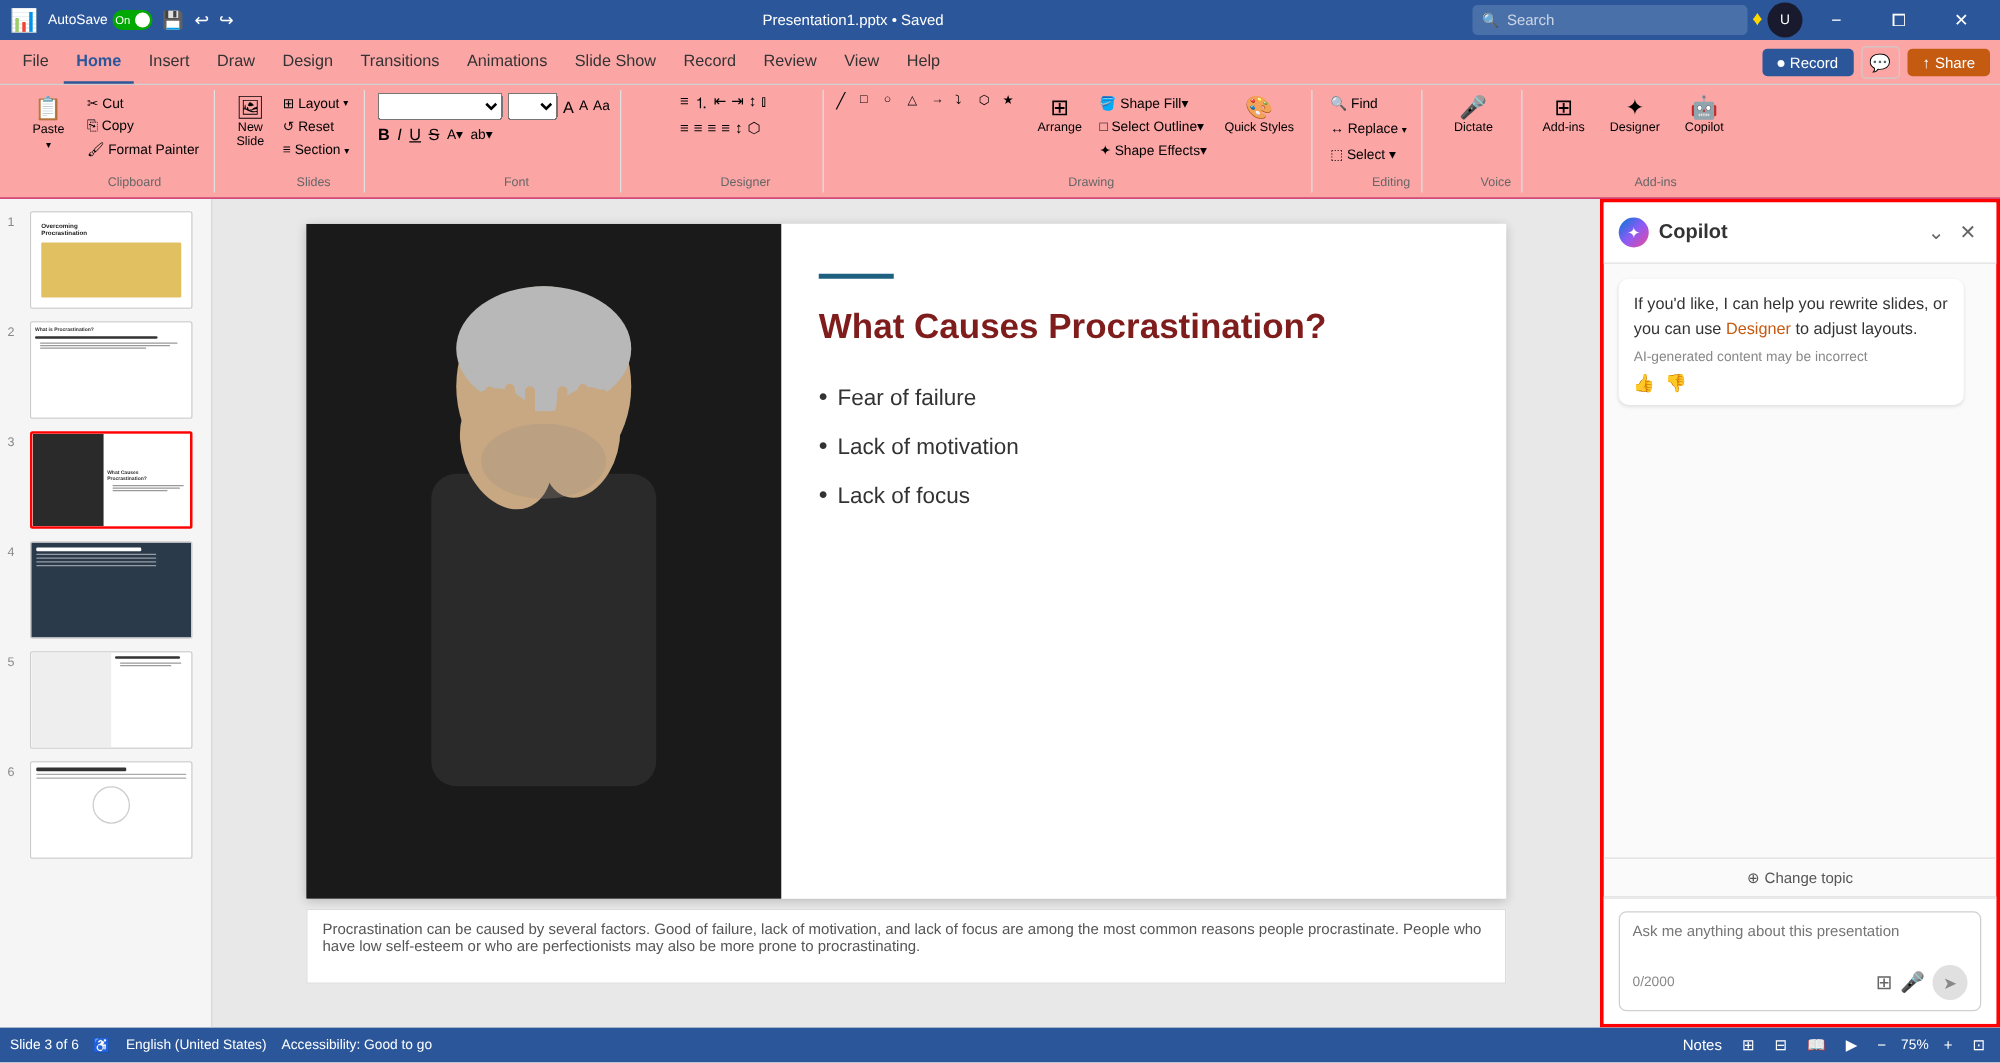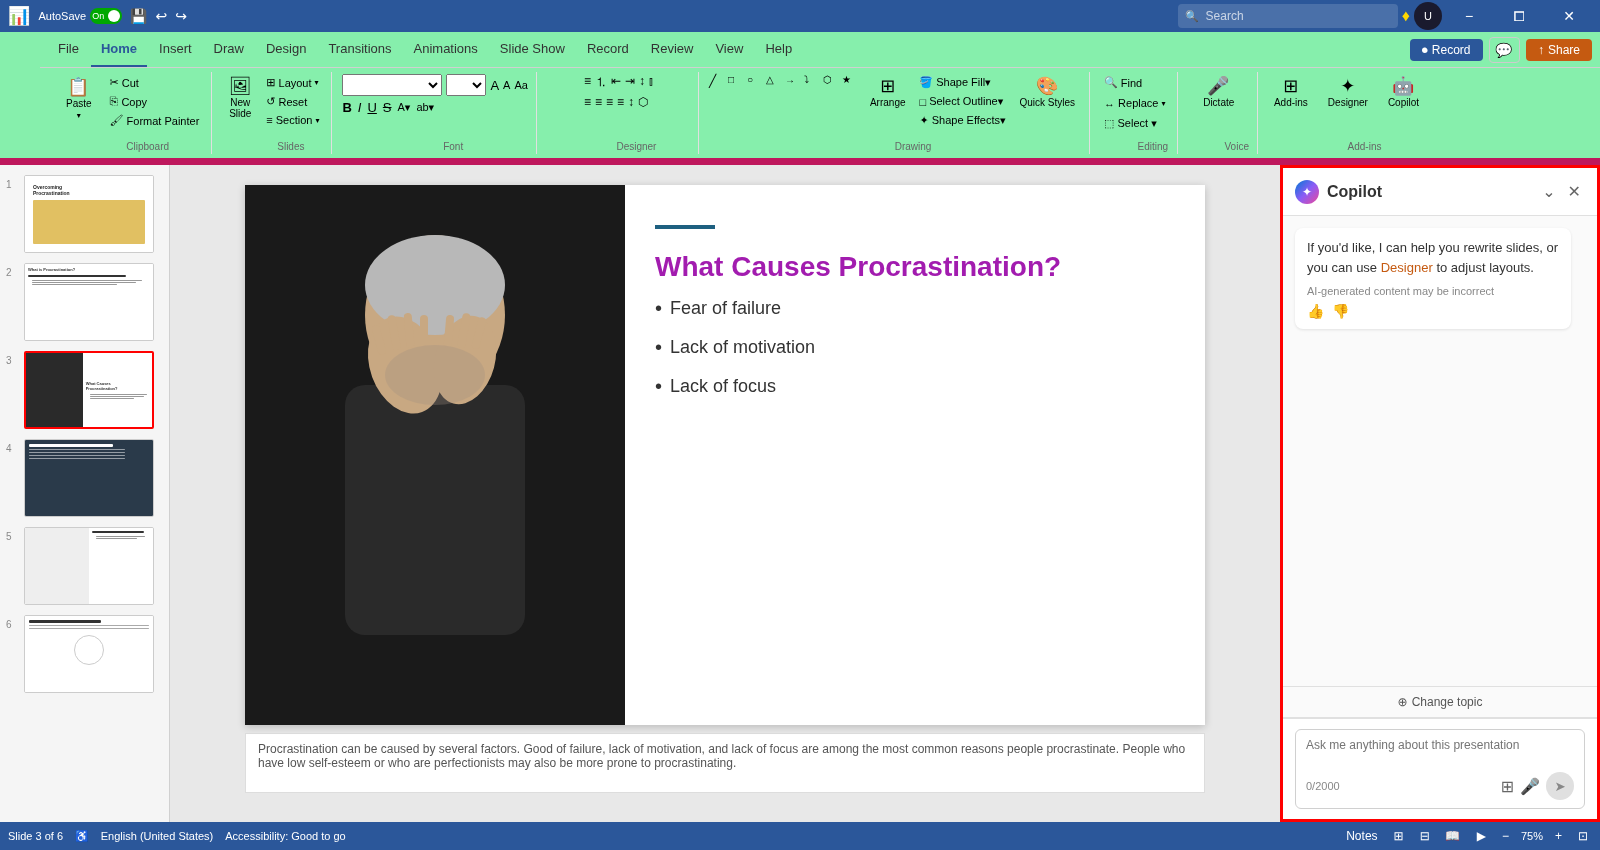--- a/index.html
+++ b/index.html
@@ -24,21 +24,21 @@
     #autosave-toggle .toggle { background: #00a800; border-radius: 10px; width: 32px; height: 16px; display: flex; align-items: center; padding: 2px; cursor: pointer; }
     #autosave-toggle .toggle-thumb { width: 12px; height: 12px; background: white; border-radius: 50%; margin-left: auto; }
     .app-icon { font-size: 18px; }
     #search-box-title { background: rgba(255,255,255,0.15); border: none; border-radius: 4px; color: white; padding: 3px 8px; width: 220px; font-size: 12px; display: flex; align-items: center; gap: 6px; height: 24px; }
     #search-box-title input { background: transparent; border: none; outline: none; color: white; font-size: 12px; width: 100%; }
     #search-box-title input::placeholder { color: rgba(255,255,255,0.7); }
     .user-avatar { width: 28px; height: 28px; background: #1a1a2e; border-radius: 50%; display: flex; align-items: center; justify-content: center; color: white; font-size: 11px; }
     .diamond-icon { color: #ffd700; font-size: 16px; }
 
     
-    #ribbon { background: #86efac; border-bottom: 7px solid #be185d; flex-shrink: 0; padding-left: 40px; }
+    #ribbon { background: #fca5a5; border-bottom: 1px solid #be185d; flex-shrink: 0; }
     #tabs { display: flex; padding: 0 8px; border-bottom: 1px solid #d0d0d0; gap: 2px; height: 36px; align-items: flex-end; }
     .tab { padding: 6px 10px; cursor: pointer; font-size: 13px; color: #333; border-bottom: 2px solid transparent; height: 100%; display: flex; align-items: center; }
     .tab.active { color: #2b579a; border-bottom: 2px solid #2b579a; font-weight: 600; }
 
     #ribbon-content { display: flex; padding: 4px 8px; gap: 2px; align-items: stretch; height: 90px; }
     .ribbon-group { display: flex; flex-direction: column; align-items: center; padding: 0 8px; border-right: 1px solid #e0e0e0; min-width: fit-content; }
     .ribbon-group:last-child { border-right: none; }
     .ribbon-group-content { display: flex; align-items: flex-start; gap: 4px; flex: 1; padding: 2px 0; }
     .ribbon-group-label { font-size: 10px; color: #666; margin-top: auto; padding-bottom: 2px; margin-left: 36px; }
     .ribbon-btn { display: flex; flex-direction: column; align-items: center; justify-content: center; padding: 3px 6px; cursor: pointer; border-radius: 3px; min-width: 36px; font-size: 11px; gap: 2px; }
@@ -64,21 +64,21 @@
     
     #slide-area { flex: 1; background: #e8e8e8; display: flex; flex-direction: column; align-items: center; justify-content: flex-start; padding: 20px; overflow: auto; position: relative; }
     #slide-canvas { width: 960px; min-height: 540px; background: white; box-shadow: 0 2px 8px rgba(0,0,0,0.2); display: flex; position: relative; overflow: hidden; }
 
     
     .slide-image-part { width: 380px; height: 540px; background: #1a1a1a; flex-shrink: 0; overflow: hidden; display: flex; align-items: center; justify-content: center; }
 
     
     .slide-text-part { flex: 1; padding: 40px 30px; display: flex; flex-direction: column; justify-content: flex-start; }
     .slide-accent-line { width: 60px; height: 4px; background: #1e6080; margin-bottom: 20px; }
-    .slide-title { font-size: 28px; font-weight: 600; color: #a21caf; margin-bottom: 12px; line-height: 1.3; }
+    .slide-title { font-size: 28px; font-weight: 600; color: #7f1d1d; margin-bottom: 28px; line-height: 1.3; }
     .slide-bullets { display: flex; flex-direction: column; gap: 16px; }
     .slide-bullet { font-size: 18px; color: #333; display: flex; align-items: center; gap: 8px; }
     .bullet-dot { font-size: 20px; }
 
     
     #notes-bar { height: 60px; background: white; border-top: 1px solid #d0d0d0; padding: 8px 12px; font-size: 12px; color: #333; flex-shrink: 0; }
 
     
     #status-bar { height: 28px; background: #2b579a; display: flex; align-items: center; justify-content: space-between; padding: 0 8px; color: white; font-size: 11px; flex-shrink: 0; }
     #status-left { display: flex; align-items: center; gap: 12px; }
@@ -151,20 +151,23 @@
       <div class="toggle">
         <span style="color:white;font-size:9px;padding-right:2px;">On</span>
         <div class="toggle-thumb"></div>
       </div>
     </div>
 
     <span style="color:white;font-size:14px;cursor:pointer;">💾</span>
     <span style="color:white;font-size:14px;cursor:pointer;">↩</span>
     <span style="color:white;font-size:14px;cursor:pointer;">↪</span>
   </div>
+  <div id="title-bar-center">
+    <span style="color:white;font-size:12px;">Presentation1.pptx • Saved</span>
+  </div>
   <div id="title-bar-right">
     <div id="search-box-title">
       <span style="font-size:11px;">🔍</span>
       <input type="text" placeholder="Search" style="">
     </div>
     <span class="diamond-icon">♦</span>
     <div class="user-avatar">U</div>
     <div class="title-bar-btn">−</div>
     <div class="title-bar-btn">⧠</div>
     <div class="title-bar-btn close">✕</div>

